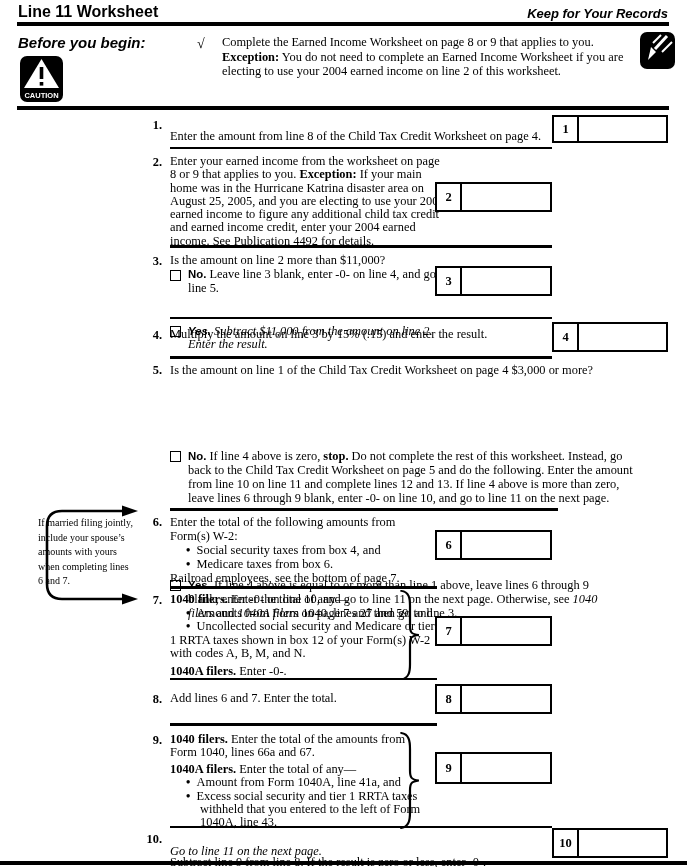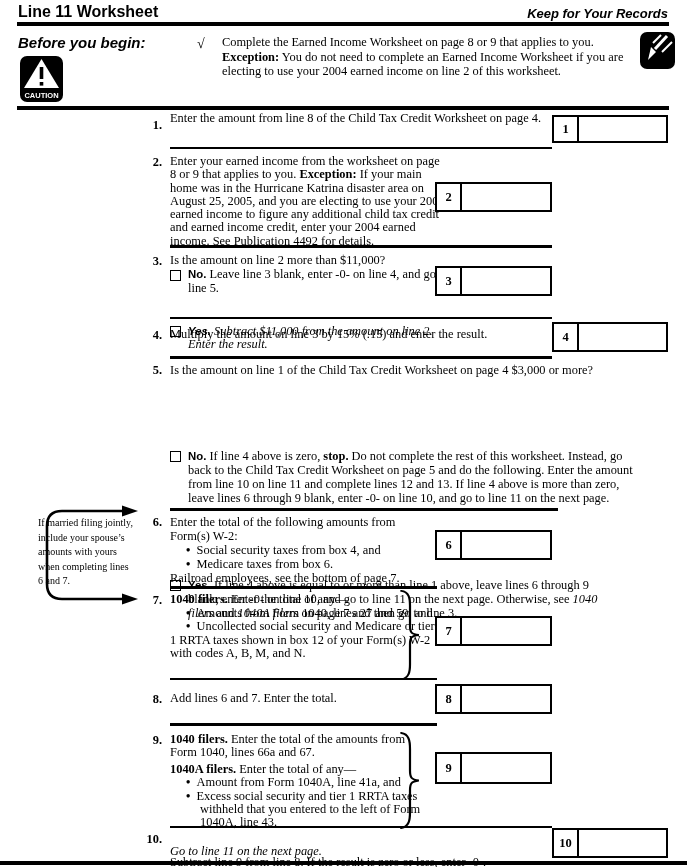--- a/index.html
+++ b/index.html
@@ -57,21 +57,21 @@
       <rect x="0" y="0" width="43" height="46" rx="7" fill="#000"></rect>
       <polygon points="21.5,3 39,32 4,32" fill="#fff"></polygon>
       <rect x="19.7" y="11" width="3.6" height="12" fill="#000"></rect>
       <rect x="19.7" y="26" width="3.6" height="3.6" fill="#000"></rect>
       <text x="21.5" y="42" fill="#fff" font-family="Liberation Sans, sans-serif" font-size="7.5" font-weight="bold" text-anchor="middle">CAUTION</text>
     </svg>
   </div>
   <div class="bar" style="left:17px;top:106px;width:652px;"></div>
 
   <div class="num" style="left:134px;top:118px;">1.</div>
-  <div class="txt nowrap" style="left:170px;top:112px;text-align:center;">Enter the amount from line 8 of the Child Tax Credit Worksheet on page 4.</div>
+  <div class="txt nowrap" style="left:170px;top:130px;text-align:center;">Enter the amount from line 8 of the Child Tax Credit Worksheet on page 4.</div>
   <div class="abox" style="left:552px;top:115px;width:116px;height:28px;">
     <div class="lbl">1</div>
     <div class="entry"></div>
   </div>
   <div class="rl" style="left:170px;top:147px;width:382px;"></div>
 
   <div class="num" style="left:134px;top:155px;">2.</div>
   <div class="txt" style="left:170px;top:155px;width:276px;line-height:13.3px;"><span>Enter your earned income from the worksheet on page 8 or 9 that applies to you. </span><span class="b">Exception:</span><span> If your main home was in the Hurricane Katrina disaster area on August 25, 2005, and you are electing to use your 2004 earned income to figure any additional child tax credit and earned income credit, enter your 2004 earned income. See Publication 4492 for details.</span></div>
   <div class="abox" style="left:435px;top:182px;width:117px;height:30px;">
     <div class="lbl">2</div>
@@ -131,20 +131,21 @@
     <div class="lbl">6</div>
     <div class="entry"></div>
   </div>
   <div class="rk" style="left:170px;top:586px;width:267px;"></div>
 
   <div class="num" style="left:134px;top:593px;">7.</div>
   <div class="txt" style="left:170px;top:593px;width:268px;line-height:13.5px;">
     <div><span class="flabel">1040 filers.</span><span> Enter the total of any—</span></div>
     <div class="bull">Amounts from Form 1040, lines 27 and 59, and</div>
     <div class="bullflow">Uncollected social security and Medicare or tier 1 RRTA taxes shown in box 12 of your Form(s) W-2 with codes A, B, M, and N.</div>
+    <div style="margin-top:4px;"><span class="flabel">1040A filers.</span><span> Enter -0-.</span></div>
   </div>
   <div class="abs" style="left:399px;top:589px;">
     <svg width="22" height="92" viewBox="0 0 20 100" preserveAspectRatio="none">
       <path d="M2,2 C9,3 10,10 10,18 L10,40 C10,47 11,49 18,50 C11,51 10,53 10,60 L10,82 C10,90 9,97 2,98" fill="none" stroke="#000" stroke-width="2" stroke-linecap="round"></path>
     </svg>
   </div>
   <div class="abox" style="left:435px;top:616px;width:117px;height:30px;">
     <div class="lbl">7</div>
     <div class="entry"></div>
   </div>

